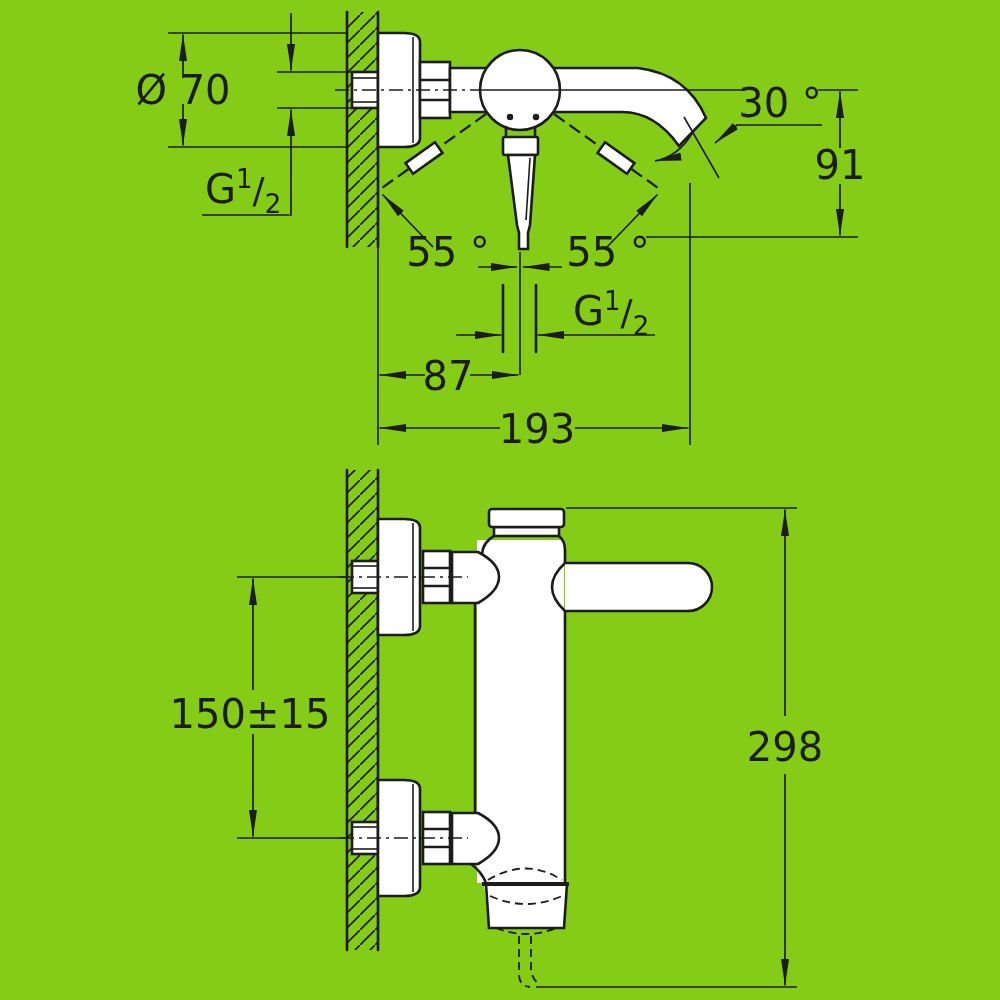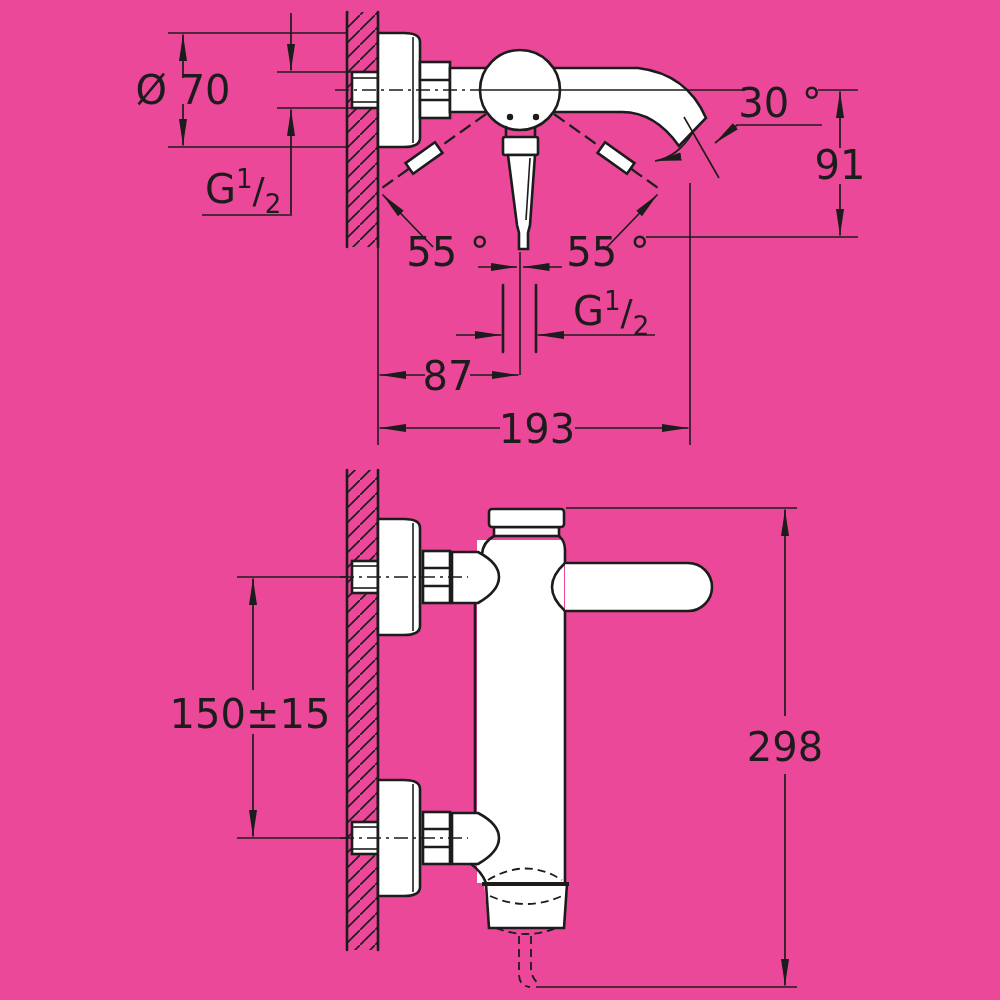--- a/index.html
+++ b/index.html
@@ -1,16 +1,16 @@
 <!DOCTYPE html>
 <html><head>
 <meta charset="utf-8">
 <style>
   html,body{margin:0;padding:0;background:#ffffff;}
-  #stage{width:1000px;height:1000px;background:#ec4899;position:relative;font-family:"DejaVu Sans",sans-serif;}
+  #stage{width:1000px;height:1000px;background:#84cc16;position:relative;font-family:"DejaVu Sans",sans-serif;}
   svg{display:block;}
   .ol{stroke:#1c1c1c;stroke-width:2.6;fill:none;stroke-linecap:round;}
   .olf{stroke:#1c1c1c;stroke-width:2.6;fill:#ffffff;}
   .heavy{stroke:#1c1c1c;stroke-width:4.2;fill:none;}
   .thin{stroke:#1c1c1c;stroke-width:1.6;fill:none;}
   .cl{stroke:#1c1c1c;stroke-width:1.4;fill:none;stroke-dasharray:14 5 3 5;}
   .ghost{stroke:#1c1c1c;stroke-width:2.2;fill:none;stroke-dasharray:13 6;}
   .hdash{stroke:#1c1c1c;stroke-width:1.8;fill:none;stroke-dasharray:8 5;}
   .dim{stroke:#1c1c1c;stroke-width:1.7;fill:none;}
   text{fill:#1c1c1c;font-family:"DejaVu Sans",sans-serif;}

